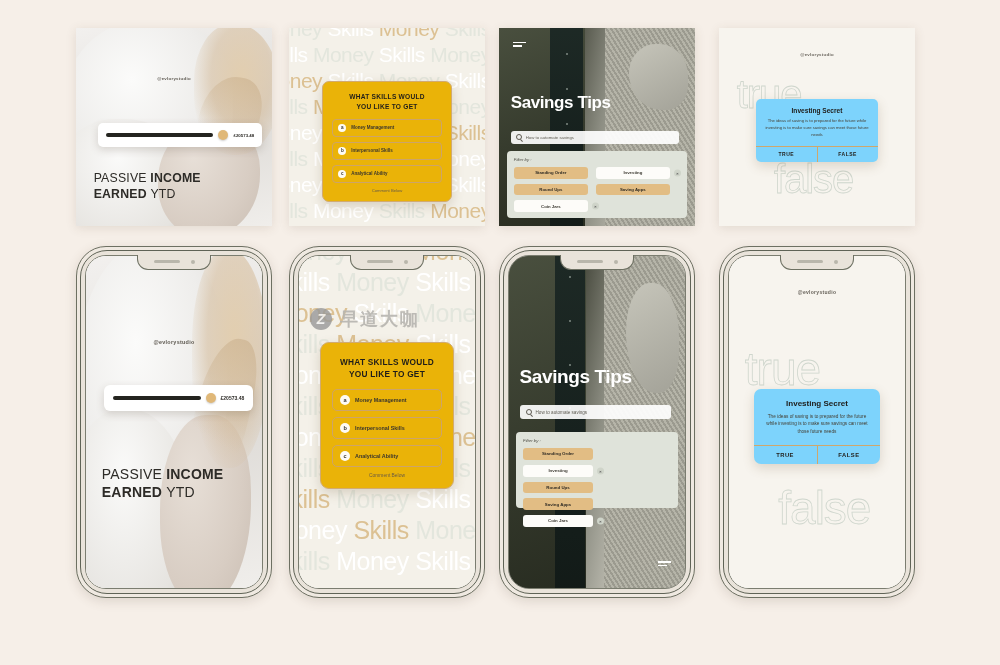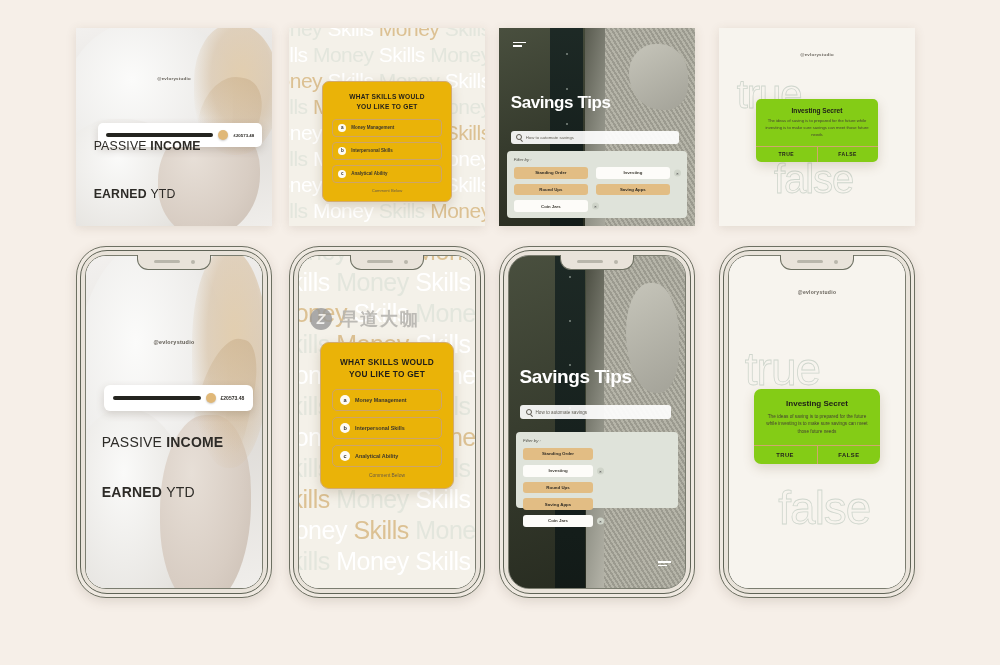--- a/index.html
+++ b/index.html
@@ -80,21 +80,21 @@
   .slider-card {
     position:absolute; left:11%; right:5%; top:48%;
     background:#fff; border-radius:5px; padding:7px 8px;
     box-shadow:0 3px 9px rgba(80,65,50,.2); display:flex; align-items:center; gap:5px;
   }
   .track { flex:1; height:4px; background:#24241f; border-radius:3px; position:relative; }
   .knob { width:10px; height:10px; background:#e0b878; border-radius:50%;
           box-shadow:0 1px 2px rgba(0,0,0,.2); flex:none; }
   .slider-val { font-size:4.4px; font-weight:700; color:#2c2a26; white-space:nowrap; }
   .sc1-head { position:absolute; left:9%; right:6%; bottom:12%; color:#2d2b27; }
-  .sc1-head .l { font-size:12.3px; line-height:1.28; letter-spacing:.2px; font-weight:300;margin-top:32px; }
+  .sc1-head .l { font-size:12.3px; line-height:1.28; letter-spacing:.2px; font-weight:300; }
   .sc1-head .l b { font-weight:800; }
 
   
   .big .handle-top { font-size:5.4px; top:25%; }
   .big .slider-card { top:39%; left:10%; right:5%; padding:8px 9px; border-radius:6px; }
   .big .slider-val { font-size:5px; }
   .big .sc1-head { bottom:26%; }
   .big .sc1-head .l { font-size:14px; }
 
   
@@ -178,21 +178,21 @@
   
   .sc4 { position:absolute; inset:0; background:#f7f4ee; overflow:hidden; }
   .sc4 .handle { position:absolute; left:0; right:0; top:12%; text-align:center;
                  font-size:4.3px; color:#67625a; font-weight:700; letter-spacing:.3px; }
   .ghost { position:absolute; font-size:40px; font-weight:300; letter-spacing:-1px;
            color:transparent; -webkit-text-stroke:.8px #cfd6cd; }
   .ghost.t { left:9%; top:22%; }
   .ghost.f { left:28%; bottom:12%; }
   .tfcard {
     position:absolute; left:19%; right:19%; top:36%;
-    background:#84cc16; border-radius:5px; overflow:hidden;
+    background:#7dd3fc; border-radius:5px; overflow:hidden;
     box-shadow:0 4px 12px rgba(110,85,50,.2);
   }
   .tfcard h4 { font-size:6.6px; font-weight:800; color:#1e1c19; text-align:center;
                padding:8px 6px 4px; }
   .tfcard p { font-size:4.2px; line-height:1.62; color:#453f33; text-align:center;
               padding:0 9px 7px; }
   .tfrow { display:flex; border-top:1px solid #cfa76c; }
   .tfrow div { flex:1; text-align:center; padding:4.5px 0; font-size:5px;
                font-weight:800; color:#23211d; letter-spacing:.5px; }
   .tfrow div:first-child { border-right:1px solid #cfa76c; }

